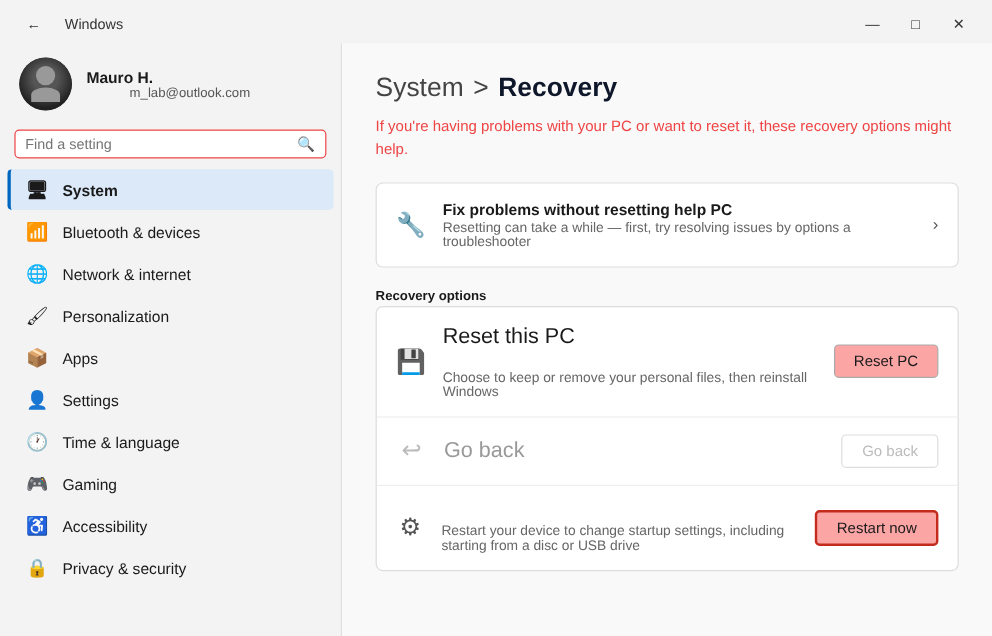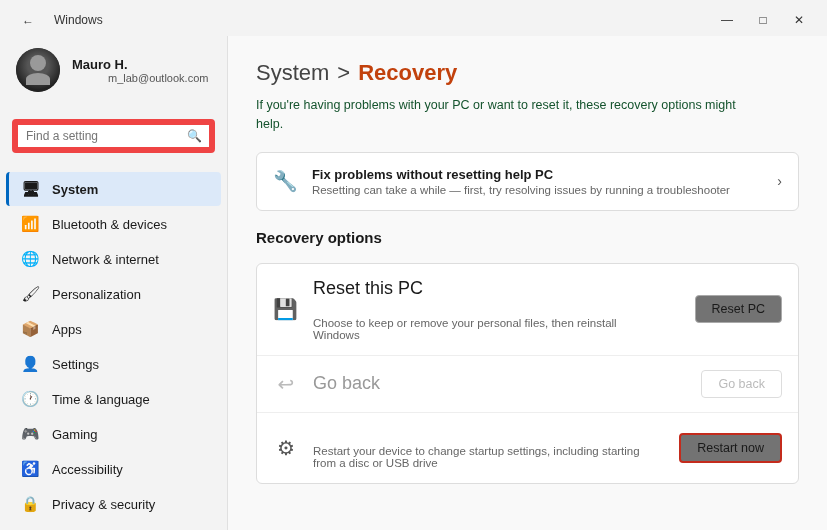--- a/index.html
+++ b/index.html
@@ -48,27 +48,26 @@
       border-radius: 4px;
     }
     
     .app-body {
       display: flex;
       flex: 1;
       overflow: hidden;
     }
     
     .sidebar {
-      width: 228px;
+      width: 285px;
       background: #f3f3f3;
       display: flex;
       flex-direction: column;
       padding-bottom: 8px;
       border-right: 1px solid #e0e0e0;
-      justify-content: space-between;
     }
     .user-section {
       display: flex;
       align-items: center;
       gap: 12px;
       padding: 12px 16px 16px 16px;
     }
     .avatar {
       width: 44px;
       height: 44px;
@@ -104,21 +103,21 @@
       border-radius: 50% 50% 0 0;
     }
     .user-info { display: flex; flex-direction: column; }
     .user-name { font-size: 13px; font-weight: 600; color: #1a1a1a; }
     .user-email { font-size: 11px; color: #555; margin-left: 36px; }
     .search-box {
       margin: 0 12px 8px 12px;
       display: flex;
       align-items: center;
       background: white;
-      border: 6px solid #ef4444;
+      border: 1px solid #ef4444;
       border-radius: 4px;
       padding: 4px 8px;
       gap: 6px;
     }
     .search-input {
       border: none;
       outline: none;
       font-size: 12px;
       flex: 1;
       background: transparent;
@@ -169,25 +168,25 @@
       color: #444;
       font-weight: 400;
     }
     .breadcrumb-arrow {
       font-size: 22px;
       color: #444;
     }
     .breadcrumb-recovery {
       font-size: 22px;
       font-weight: 700;
-      color: #c2410c;
+      color: #0f172a;
     }
     .page-description {
       font-size: 12.5px;
-      color: #14532d;
+      color: #ef4444;
       margin-bottom: 18px;
       line-height: 1.5;
       max-width: 500px;
     }
     
     .fix-card {
       background: white;
       border: 1px solid #ddd;
       border-radius: 6px;
       padding: 14px 16px;
@@ -212,24 +211,24 @@
       color: #1a1a1a;
     }
     .fix-desc {
       font-size: 11.5px;
       color: #666;
       margin-top: 2px;
     }
     .chevron-right { font-size: 14px; color: #555; }
     
     .section-title {
-      font-size: 15px;
+      font-size: 11px;
       font-weight: 700;
       color: #1a1a1a;
-      margin-bottom: 17px;
+      margin-bottom: 2px;
     }
     .recovery-card {
       background: white;
       border: 1px solid #ddd;
       border-radius: 6px;
       overflow: hidden;
     }
     .recovery-item {
       display: flex;
       align-items: center;
@@ -260,21 +259,21 @@
       font-size: 11.5px;
       color: #666;
       margin-top: 18px;
       max-width: 340px;
     }
     .recovery-item-desc.disabled { color: #aaa; }
     .action-btn {
       padding: 6px 16px;
       border: 1px solid #aaa;
       border-radius: 4px;
-      background: #737373;
+      background: #fca5a5;
       font-size: 12.5px;
       cursor: pointer;
       color: #1a1a1a;
       white-space: nowrap;
     }
     .action-btn.disabled {
       color: #bbb;
       border-color: #ddd;
       cursor: default;
       background: white;
@@ -377,21 +376,21 @@
       <span class="breadcrumb-arrow">&gt;</span>
       <span class="breadcrumb-recovery">Recovery</span>
     </div>
     <p class="page-description">If you're having problems with your PC or want to reset it, these recovery options might help.</p>
 
     <div class="fix-card">
       <div class="fix-card-left">
         <span class="fix-icon">🔧</span>
         <div>
           <div class="fix-title">Fix problems without resetting help PC</div>
-          <div class="fix-desc">Resetting can take a while — first, try resolving issues by running a troubleshooter</div>
+          <div class="fix-desc">Resetting can take a while — first, try resolving issues by options a troubleshooter</div>
         </div>
       </div>
       <span class="chevron-right">›</span>
     </div>
 
     <div class="section-title">Recovery options</div>
     <div class="recovery-card" id="recovery-items-container">
         <div class="recovery-item">
     <div class="recovery-item-left">
       <span class="recovery-item-icon">💾</span>

